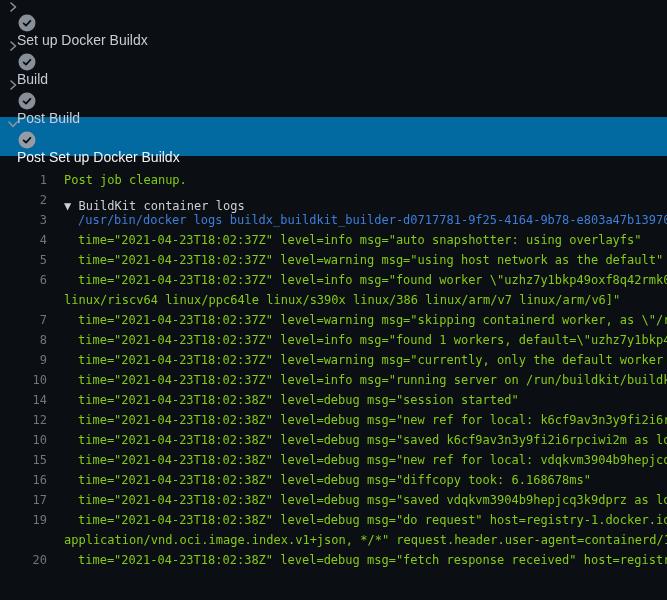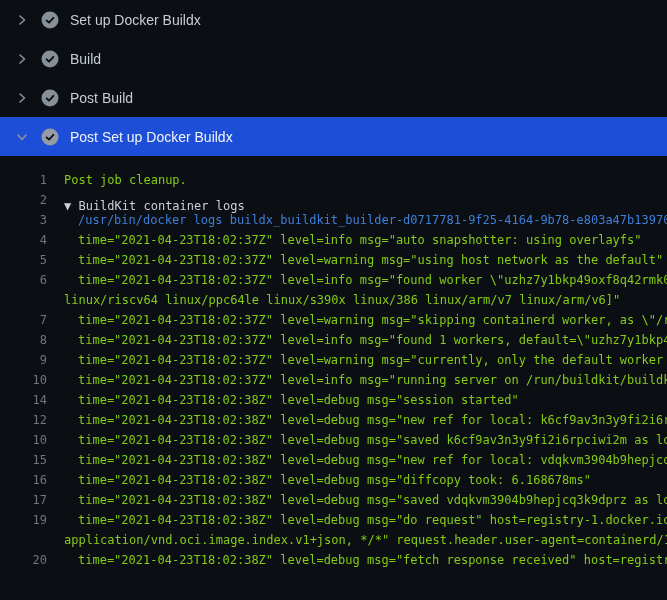--- a/index.html
+++ b/index.html
@@ -9,26 +9,26 @@
     height: 600px;
     overflow: hidden;
     background: #0b0e13;
     font-family: "Liberation Sans", sans-serif;
   }
   
   .steps { width: 100%; }
   .step {
     height: 39px;
     display: flex;
-    align-items: center;
-    padding-left: 15px;
+    padding-left: 6px;
     box-sizing: border-box;
     cursor: pointer;
+    flex-direction: column;
   }
-  .step.expanded { background: #1d4ed8; }
+  .step.expanded { background: #0369a1; }
   .chev {
     width: 14px; height: 14px;
     display: flex; align-items: center; justify-content: center;
     flex: none;
   }
   .check {
     width: 18px; height: 18px;
     margin-left: 12px;
     flex: none;
   }

